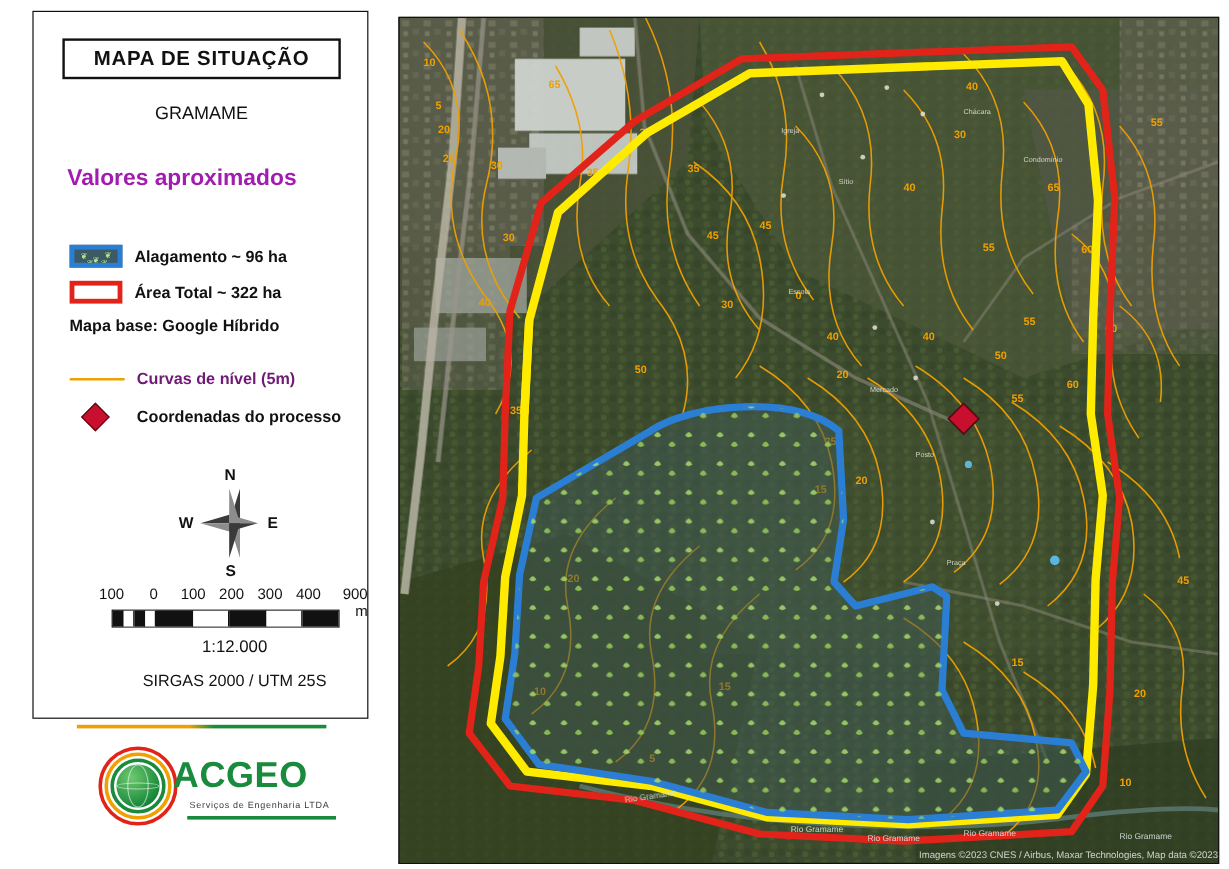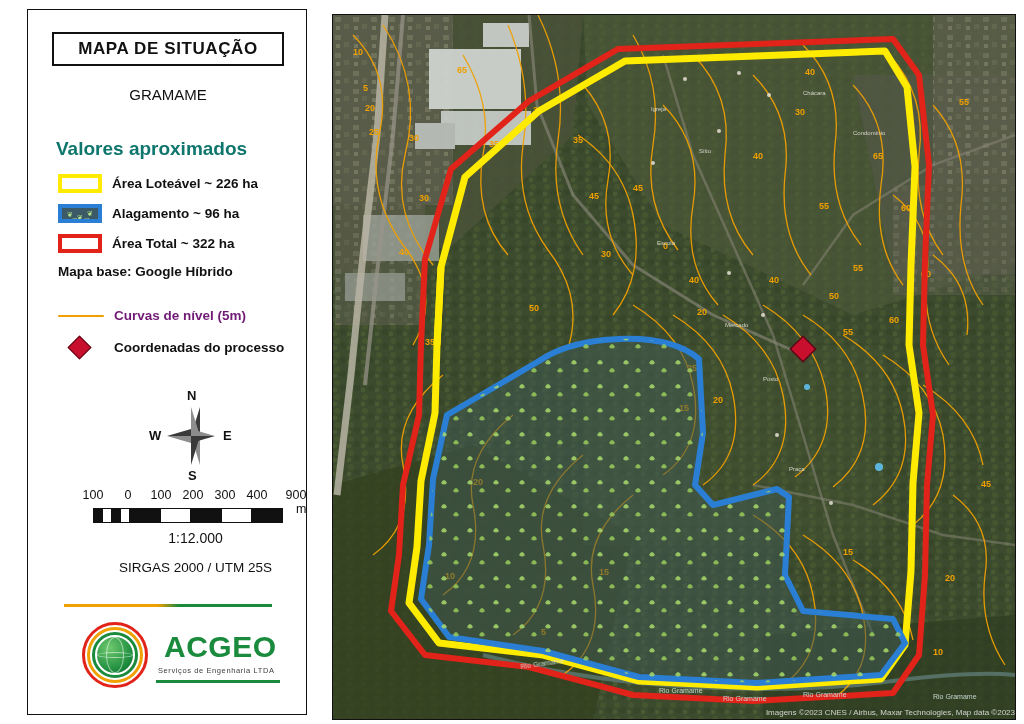--- a/index.html
+++ b/index.html
@@ -19,21 +19,21 @@
     height: 724px;
     background: #ffffff;
   }
 
   
   #legend-panel {
     position: absolute;
     left: 27px;
     top: 9px;
     width: 280px;
-    height: 706px;
+    height: 590px;
     background: #ffffff;
     border: 1px solid #111111;
     box-sizing: border-box;
   }
   #title-box {
     position: absolute;
     left: 24px;
     top: 22px;
     width: 232px;
     height: 34px;
@@ -57,21 +57,21 @@
     text-align: center;
     font-size: 15px;
     color: #111111;
   }
   #values-heading {
     position: absolute;
     left: 28px;
     top: 128px;
     font-size: 19px;
     font-weight: bold;
-    color: #0f766e;
+    color: #a21caf;
   }
 
   .legend-row {
     position: absolute;
     left: 30px;
     display: flex;
     align-items: center;
   }
   .legend-row .label {
     font-size: 13.5px;
@@ -356,21 +356,21 @@
   #logo-globe .equat {
     position: absolute;
     left: 15px; top: 30px;
     width: 36px; height: 6px;
     border: 1px solid rgba(255,255,255,0.55);
     border-radius: 50%;
     box-sizing: border-box;
   }
   #logo-name {
     position: absolute;
-    left: 100px;
+    left: 80px;
     top: 14px;
     font-size: 30px;
     font-weight: bold;
     color: #1a8a3c;
     letter-spacing: 0.5px;
   }
   #logo-tagline {
     position: absolute;
     left: 94px;
     top: 50px;
@@ -425,24 +425,20 @@
   <div id="legend-panel">
 
     <div id="title-box">
       <span class="title-text">MAPA DE SITUAÇÃO</span>
     </div>
 
     <div id="subtitle">GRAMAME</div>
 
     <div id="values-heading">Valores aproximados</div>
 
-    <div class="legend-row" id="row-lote">
-      <span class="swatch swatch-yellow"></span>
-      <span class="label">Área Loteável ~ 226 ha</span>
-    </div>
 
     <div class="legend-row" id="row-alag">
       <span class="swatch swatch-flood">
         <span class="veg" style="left:5px;top:3px;">❦</span>
         <span class="veg" style="left:15px;top:6px;">❦</span>
         <span class="veg" style="left:25px;top:2px;">❦</span>
         <span class="veg" style="left:10px;top:9px;">❦</span>
         <span class="veg" style="left:22px;top:9px;">❦</span>
       </span>
       <span class="label">Alagamento ~ 96 ha</span>

